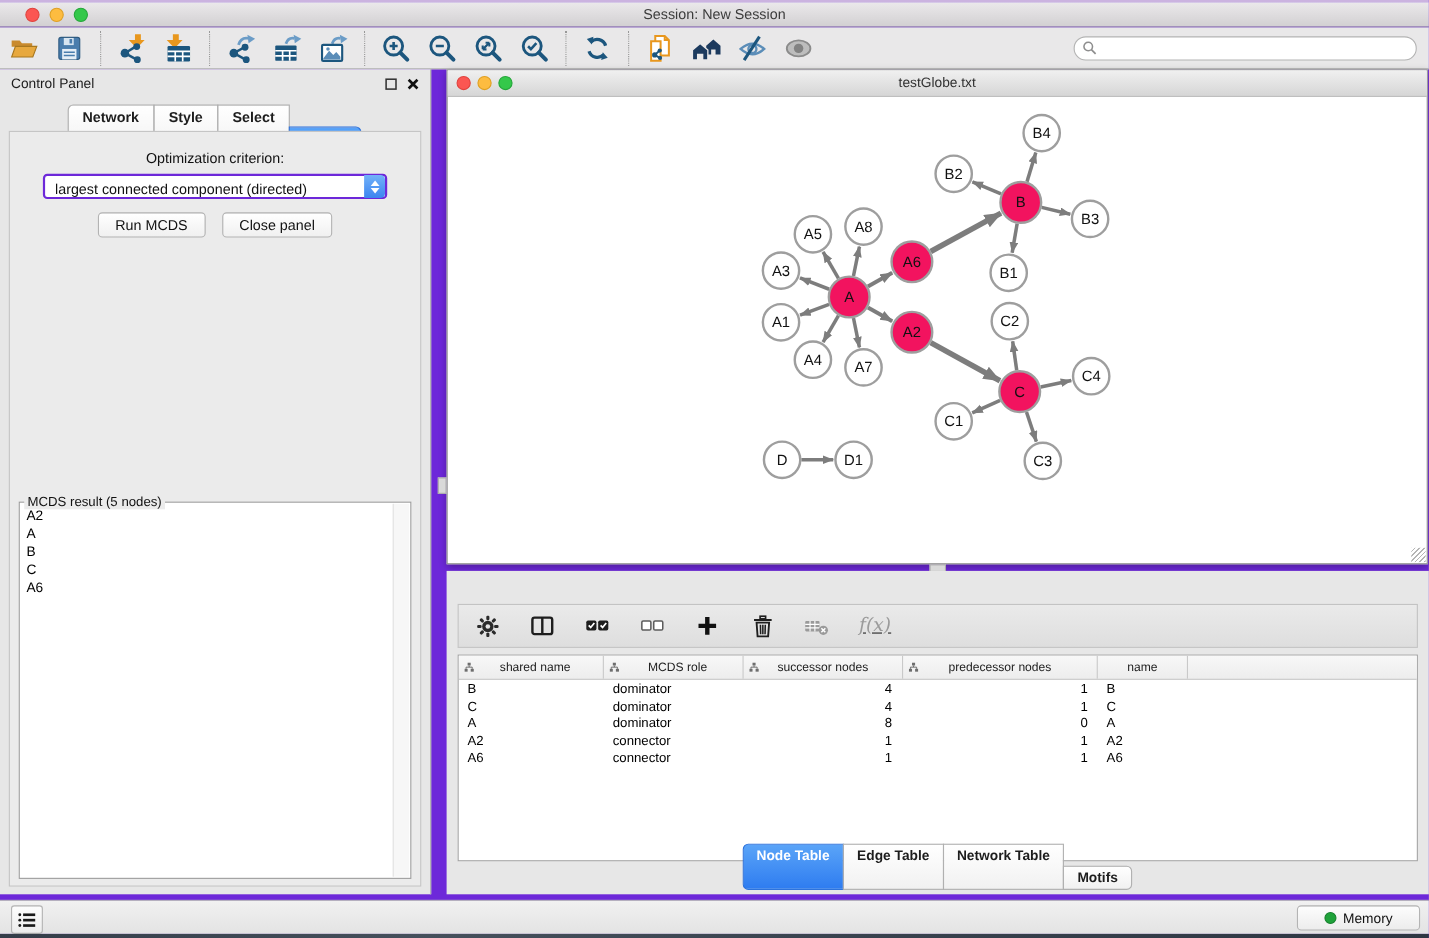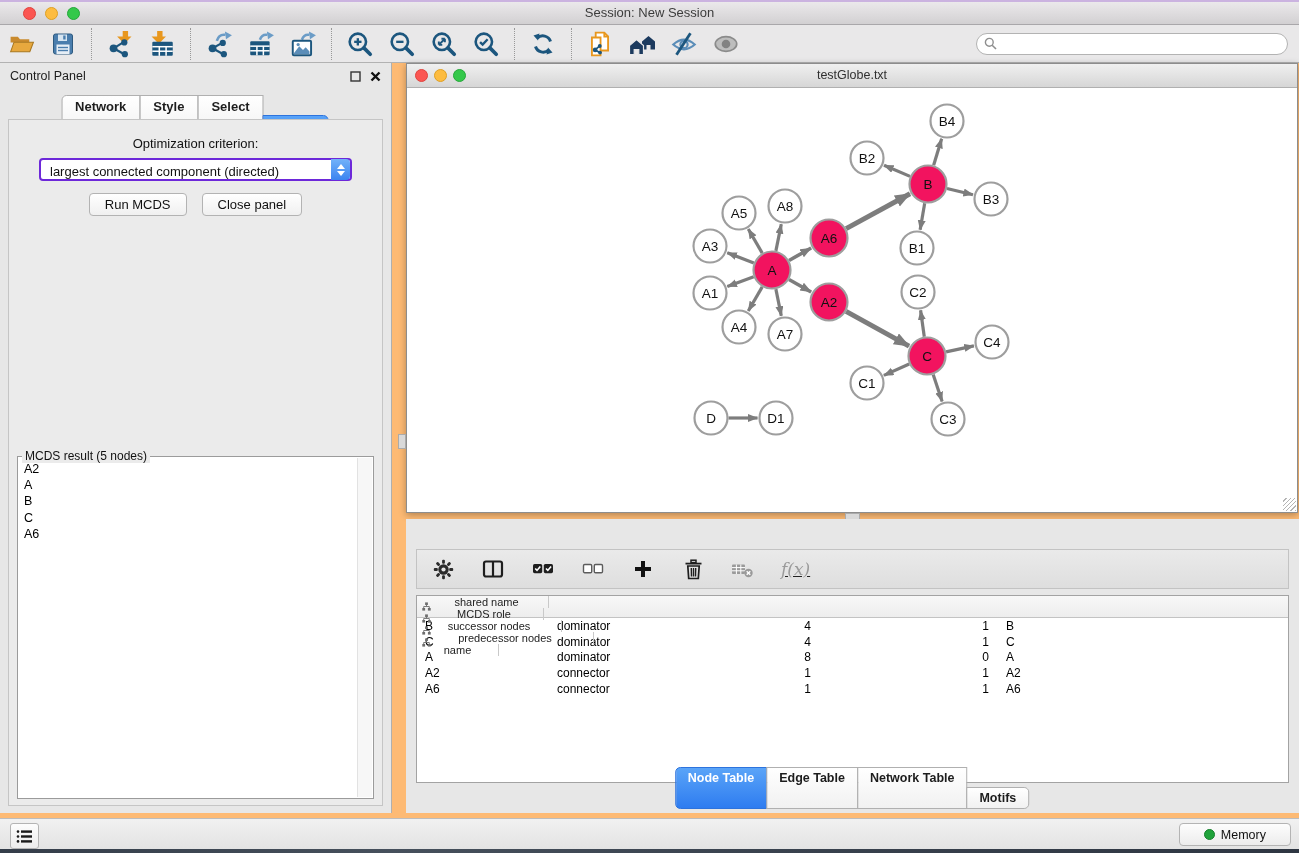--- a/index.html
+++ b/index.html
@@ -1,16 +1,16 @@
 <!DOCTYPE html>
 <html><head>
 <meta charset="utf-8">
 <style>
   html,body{margin:0;padding:0;}
-  .app{position:relative;width:1299px;height:853px;background:#fdba74;overflow:hidden;
+  .app{position:relative;width:1299px;height:853px;background:#6d28d9;overflow:hidden;
        font-family:"Liberation Sans",sans-serif;color:#222;}
   
   .top-accent{position:absolute;left:0;top:0;width:100%;height:2px;background:#cbb3e0;}
   .titlebar{position:absolute;left:0;top:2px;width:100%;height:22px;
             background:linear-gradient(#ebe9eb,#d2d0d2);border-bottom:1px solid #a9a7aa;}
   .lights{position:absolute;left:23px;top:5px;display:flex;gap:9px;}
   .light{width:13px;height:13px;border-radius:50%;}
   .light.red{background:#fb5652;border:1px solid #e0433e;box-sizing:border-box;}
   .light.yellow{background:#fdbc40;border:1px solid #dfa023;box-sizing:border-box;}
   .light.green{background:#34c84a;border:1px solid #25a73a;box-sizing:border-box;}
@@ -76,21 +76,21 @@
   
   .table-panel{position:absolute;left:406px;top:519px;width:893px;height:294px;background:#e7e7e7;}
   .tp-toolbar{position:absolute;left:10px;right:10px;top:30px;height:40px;
               background:linear-gradient(#eaeaea,#dedede);border:1px solid #c3c3c3;
               display:flex;align-items:center;padding-left:14px;gap:26px;box-sizing:border-box;text-decoration:underline;}
   .tp-ic{display:flex;align-items:center;justify-content:center;width:24px;height:24px;}
   .fx-label{font-family:"DejaVu Serif",serif;font-style:italic;font-size:17px;color:#9a9a9a;}
   .tp-table{position:absolute;left:10px;right:10px;top:76px;bottom:30px;background:#fff;
             border:1px solid #a3a3a3;overflow:hidden;}
   .thead{display:flex;height:21px;background:linear-gradient(#f8f8f8,#ededed);
-         border-bottom:1px solid #c3c3c3;flex-direction:column;}
+         border-bottom:1px solid #c3c3c3;}
   .th{position:relative;display:flex;align-items:center;justify-content:center;font-size:11px;
       color:#222;border-right:1px solid #c9c9c9;box-sizing:border-box;}
   .th .col-ic{position:absolute;left:5px;top:6px;}
   .tr{display:flex;height:15.8px;align-items:center;font-size:12px;color:#000;}
   .td{box-sizing:border-box;overflow:hidden;white-space:nowrap;}
   .c0{width:132px;padding-left:8px;}
   .c1{width:127px;padding-left:8px;}
   .c2{width:145px;padding-right:10px;text-align:right;}
   .c3{width:177px;padding-right:9px;text-align:right;}
   .c4{width:82px;padding-left:8px;}

